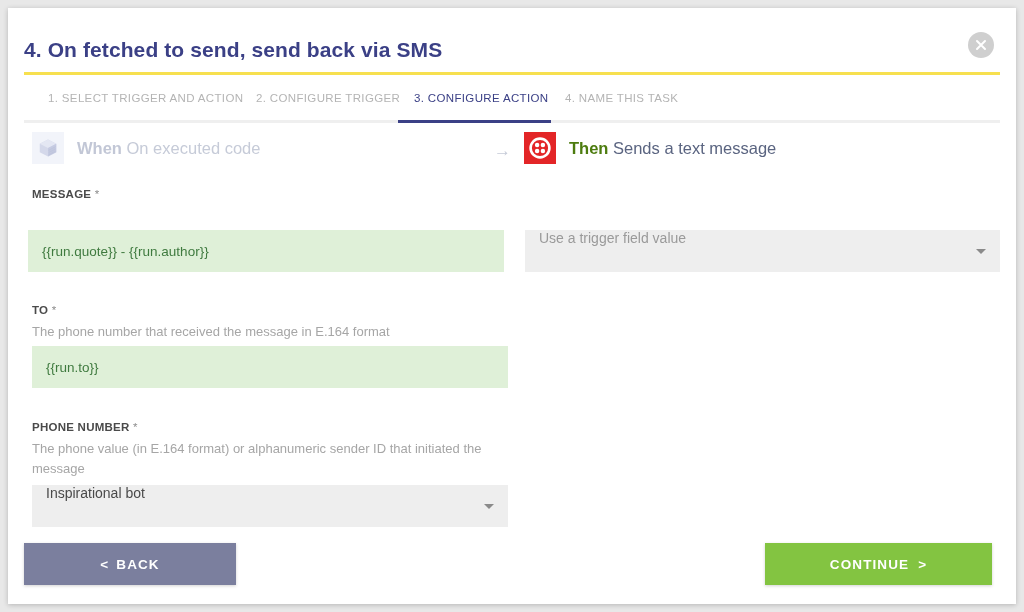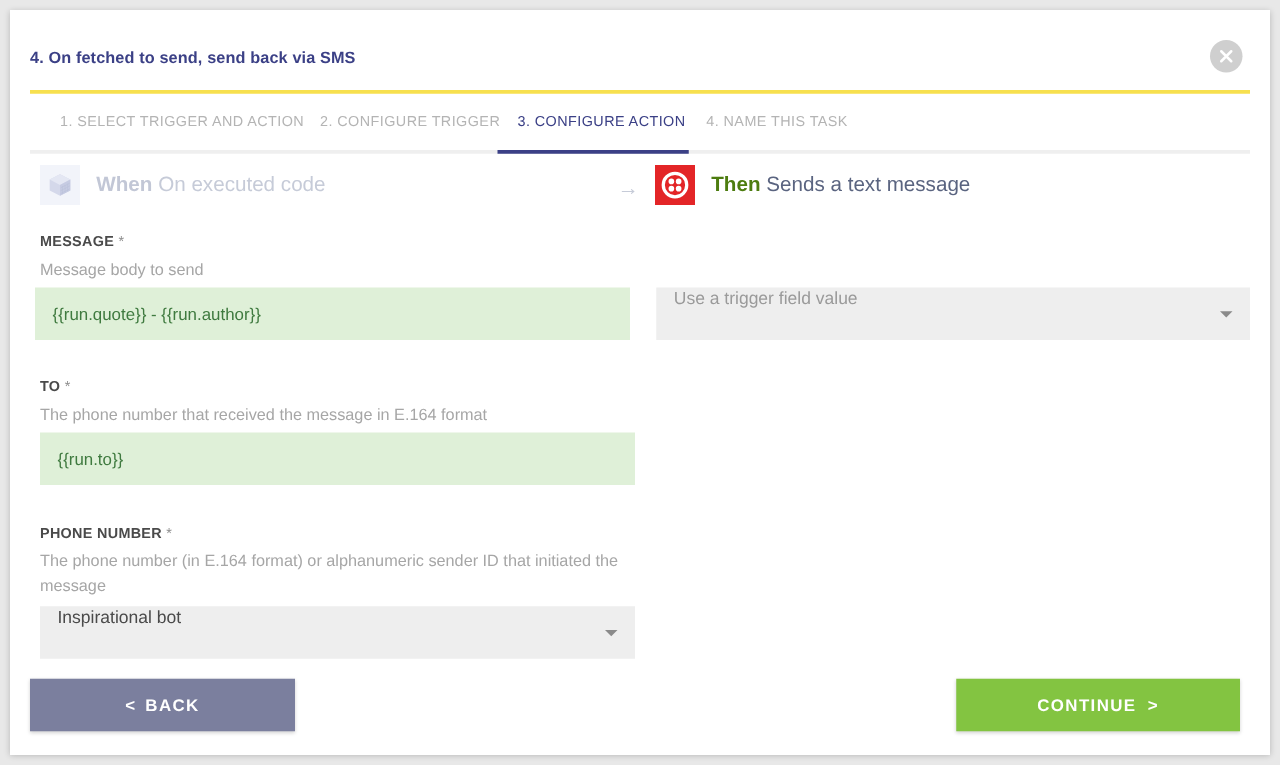--- a/index.html
+++ b/index.html
@@ -22,21 +22,21 @@
     box-shadow: 0 1px 5px rgba(0,0,0,0.22);
     box-sizing: border-box;
     overflow: hidden;
   }
 
   
   .modal-title {
     position: absolute;
     left: 16px;
     top: 30px;
-    font-size: 13px;
+    font-size: 21px;
     font-weight: bold;
     color: #3b4086;
     letter-spacing: 0.1px;
     white-space: nowrap;
   }
   .close-btn {
     position: absolute;
     right: 22px;
     top: 24px;
     width: 26px;
@@ -249,34 +249,33 @@
           <circle cx="15.9" cy="10.1" r="2.25" fill="#ffffff"></circle>
           <circle cx="10.1" cy="15.9" r="2.25" fill="#ffffff"></circle>
           <circle cx="15.9" cy="15.9" r="2.25" fill="#ffffff"></circle>
         </svg>
       </div>
       <div class="wt-text"><span class="lead">Then</span><span> Sends a text message</span></div>
     </div>
   </div>
 
   <div class="field-label" style="left:24px; top:180px;"><span>MESSAGE</span> <span class="req">*</span></div>
-  <div class="field-help" style="left:24px; top:198px; width:470px;">Message body to send</div>
   <input class="input-green" style="left: 20px; top: 222px; width: 476px; height: 42px;" value="{{run.quote}} - {{run.author}}">
 
   <div class="select-box" style="left:517px; top:222px; width:475px; height:42px;">
     <span class="select-label placeholder">Use a trigger field value</span>
     <span class="caret"></span>
   </div>
 
   <div class="field-label" style="left:24px; top:296px;"><span>TO</span> <span class="req">*</span></div>
   <div class="field-help" style="left:24px; top:314px; width:480px;">The phone number that received the message in E.164 format</div>
   <input class="input-green" style="left: 24px; top: 338px; width: 476px; height: 42px;" value="{{run.to}}">
 
   <div class="field-label" style="left:24px; top:413px;"><span>PHONE NUMBER</span> <span class="req">*</span></div>
-  <div class="field-help" style="left:24px; top:431px; width:482px;">The phone number (in E.164 format) or alphanumeric sender ID that initiated the message</div>
+  <div class="field-help" style="left:24px; top:431px; width:482px;">The phone value (in E.164 format) or alphanumeric sender ID that initiated the message</div>
   <div class="select-box" style="left:24px; top:477px; width:476px; height:42px;">
     <span class="select-label value">Inspirational bot</span>
     <span class="caret"></span>
   </div>
 
   <div class="btn btn-back" style="left:16px; top:535px; width:212px; height:42px;">
     <span class="chev" style="margin-right:7px;">&lt;</span>
     <span>BACK</span>
   </div>
 

